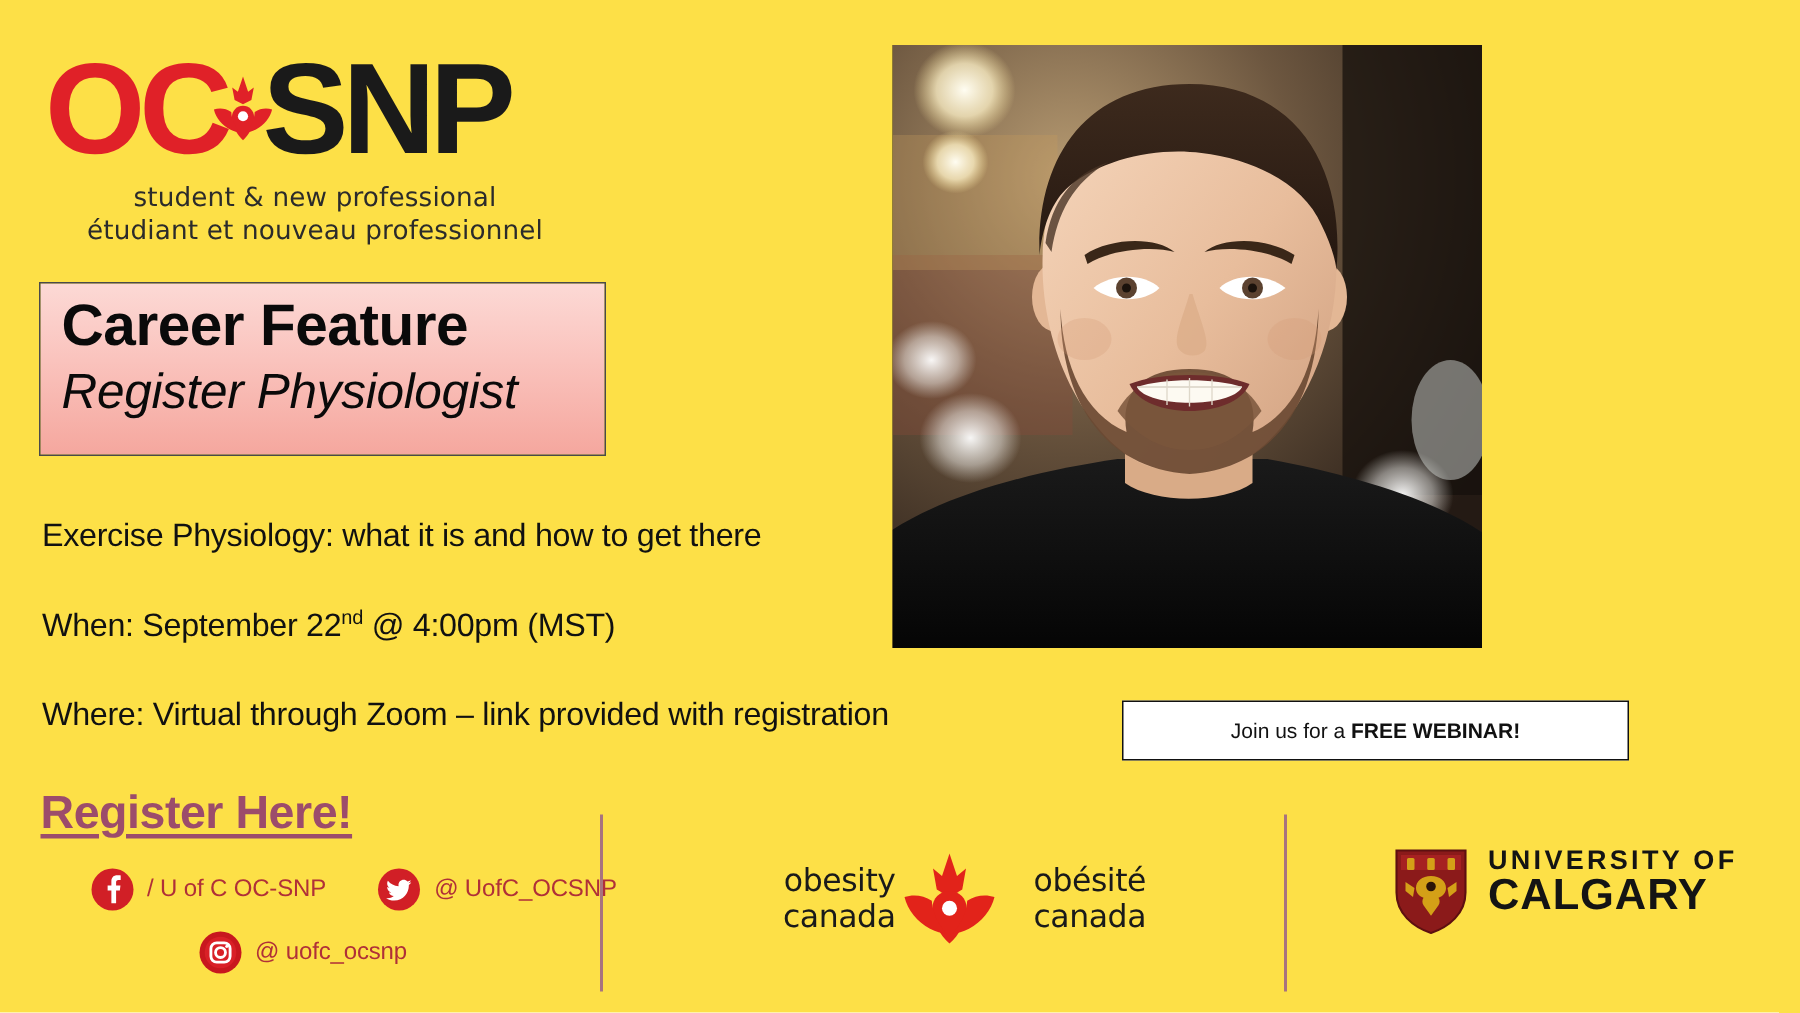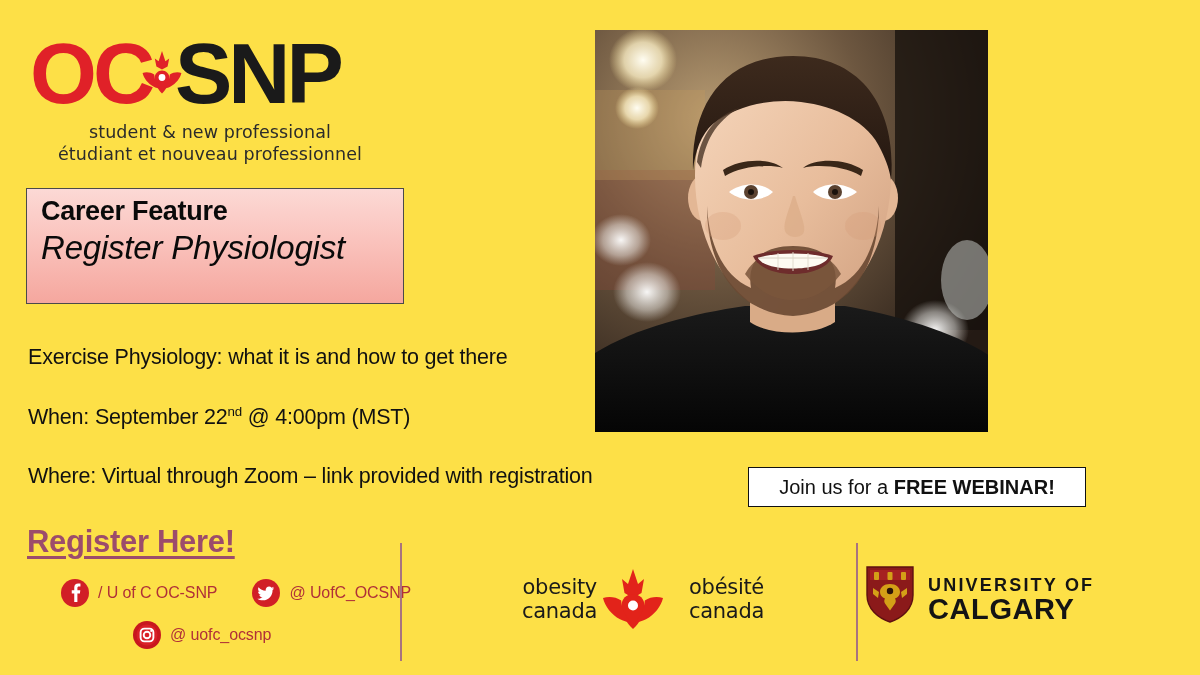--- a/index.html
+++ b/index.html
@@ -71,21 +71,21 @@
     left: 26px;
     top: 188px;
     width: 378px;
     height: 116px;
     border: 1.6px solid #4a4a4a;
     background: linear-gradient(180deg, #FCD9D5 0%, #FAC3BD 45%, #F5A79E 100%);
     box-sizing: border-box;
     padding: 8px 0 0 14px;
   }
   #career-title {
-    font-size: 27px;
+    font-size: 39px;
     font-weight: bold;
     color: #0a0a0a;
     line-height: 1.1;
     letter-spacing: -.3px;
   }
   #career-subtitle {
     font-size: 33px;
     font-style: italic;
     color: #0a0a0a;
     line-height: 1.15;
@@ -196,21 +196,21 @@
     width: 338px;
     height: 40px;
     border: 1.4px solid #111111;
     background: #ffffff;
     box-sizing: border-box;
     display: flex;
     align-items: center;
     justify-content: center;
   }
   #webinar-text {
-    font-size: 20px;
+    font-size: 14px;
     color: #111111;
     white-space: nowrap;
   }
   #webinar-text b { font-weight: bold; }
 
   
   .divider {
     position: absolute;
     top: 543px;
     width: 1.6px;
@@ -237,24 +237,24 @@
     color: #1A1A1A;
     letter-spacing: -.3px;
   }
   .oc-text-left { text-align: right; width: 92px; }
   .oc-text-right { text-align: right; width: 95px; }
   #oc-mark { width: 66px; height: 66px; flex: none; margin: 0 3px; }
 
   
   #ucalgary-logo {
     position: absolute;
-    left: 864px;
+    left: 928px;
     top: 564px;
     display: flex;
-    align-items: flex-end;
+    align-items: flex-start;
   }
   #uc-shield { width: 52px; height: 60px; flex: none; }
   #uc-words { margin-left: 12px; line-height: 1; }
   #uc-line1 {
     font-size: 18px;
     font-weight: bold;
     letter-spacing: 2.2px;
     color: #141414;
   }
   #uc-line2 {

